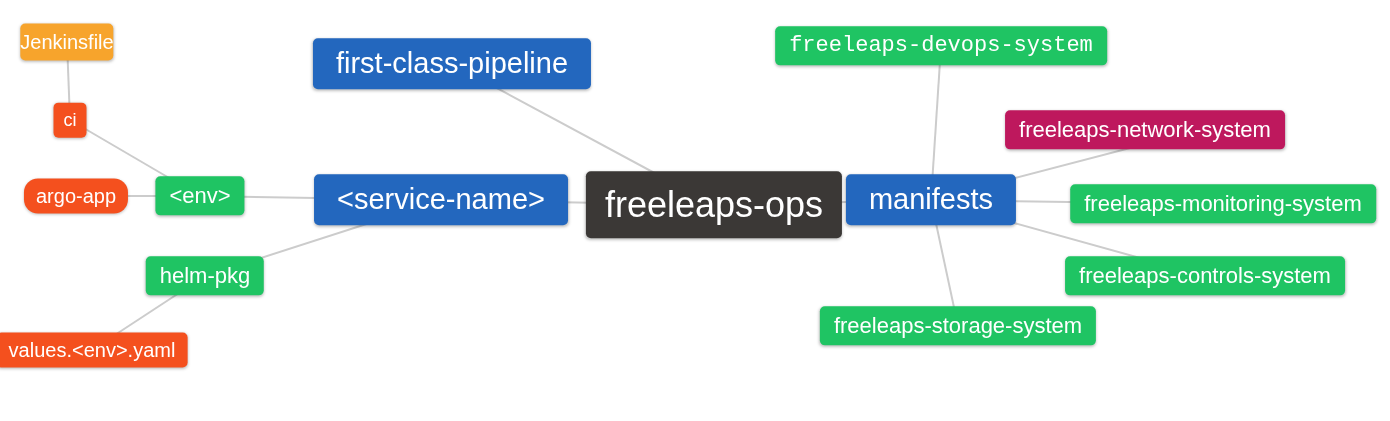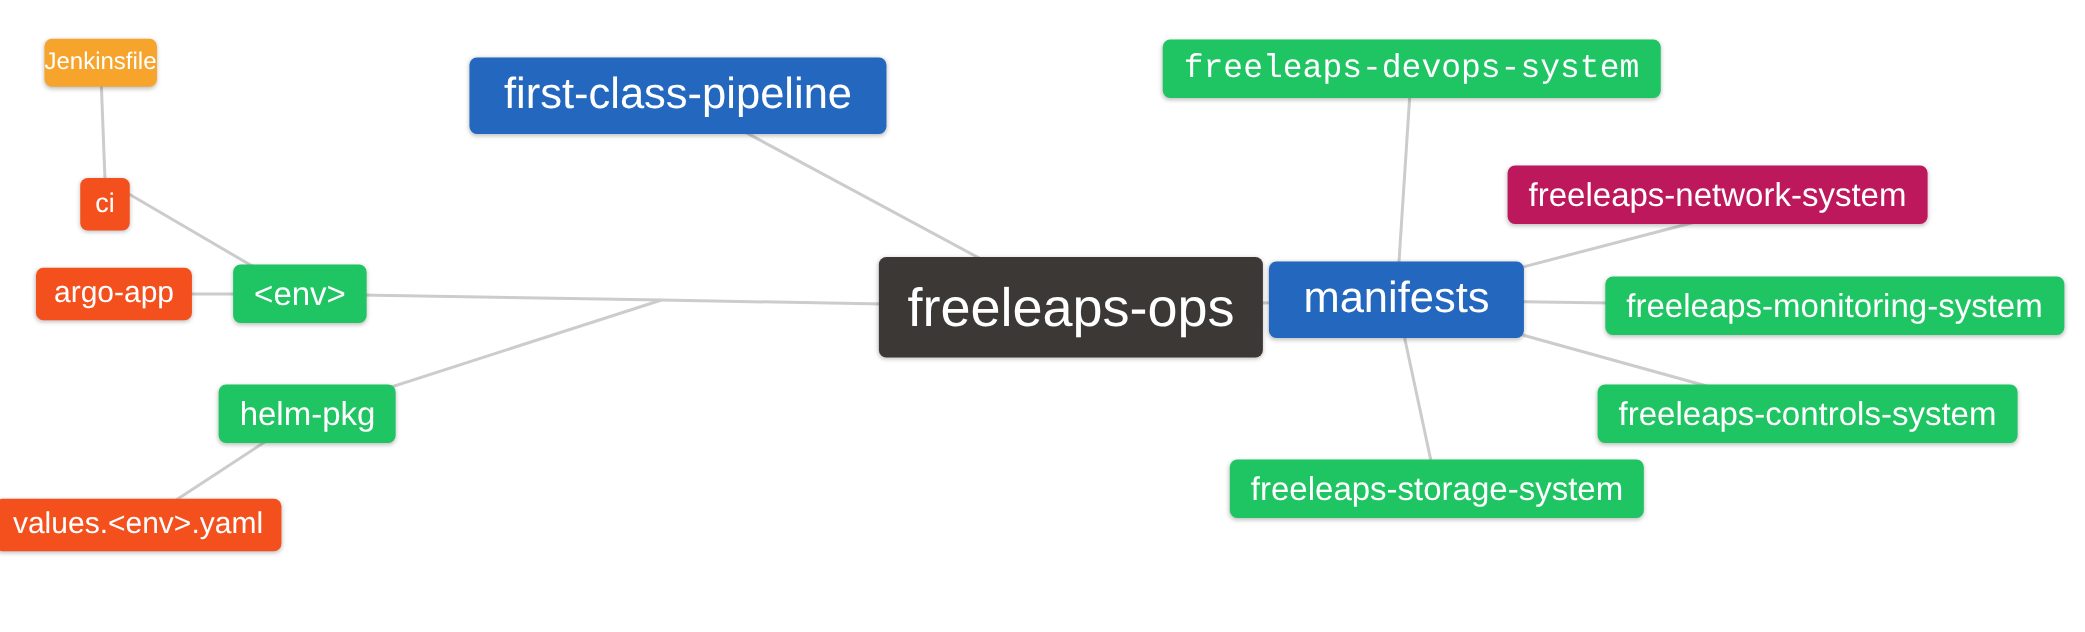--- a/index.html
+++ b/index.html
@@ -27,21 +27,21 @@
     z-index: 1;
     color: #ffffff;
     border-radius: 5px;
     white-space: nowrap;
     text-align: center;
     box-shadow: 0 1px 3px rgba(0,0,0,0.25);
     cursor: pointer;
     line-height: 1.15;
     user-select: none;
   }
-  .size-xs  { font-size: 16px; padding: 7px 0; }
+  .size-xs  { font-size: 20px; padding: 7px 0; }
   .size-sm  { font-size: 18px; padding: 7px 10px; }
   .size-md  { font-size: 20px; padding: 6px 12px; }
   .size-lg  { font-size: 22px; padding: 7px 14px; }
   .size-xl  { font-size: 29px; padding: 9px 23px; }
   .size-xxl { font-size: 36px; padding: 13px 19px; }
 </style>
 </head>
 <body>
 
 <div class="canvas">
@@ -56,26 +56,27 @@
       <line x1="441" y1="200" x2="714" y2="205" stroke="#cccccc" stroke-width="2"></line>
       <line x1="714" y1="205" x2="931" y2="200" stroke="#cccccc" stroke-width="2"></line>
       <line x1="931" y1="200" x2="941" y2="46" stroke="#cccccc" stroke-width="2"></line>
       <line x1="931" y1="200" x2="1199" y2="130" stroke="#cccccc" stroke-width="2"></line>
       <line x1="931" y1="200" x2="1211" y2="204" stroke="#cccccc" stroke-width="2"></line>
       <line x1="931" y1="200" x2="1205" y2="276" stroke="#cccccc" stroke-width="2"></line>
       <line x1="931" y1="200" x2="958" y2="326" stroke="#cccccc" stroke-width="2"></line>
     </svg>
 
 <div class="node size-xs" style="left: 67px; top: 42px; background: rgb(247, 164, 44);">Jenkinsfile</div>
-    <div class="node size-sm" style="left: 70px; top: 136px; background: rgb(244, 80, 30);">ci</div>
-    <div class="node size-md" style="left: 76px; top: 196px; background: rgb(244, 80, 30);">argo-app</div>
+    <div class="node size-sm" style="left: 70px; top: 120px; background: rgb(244, 80, 30);">ci</div>
+    <div class="node size-md" style="left: 76px; top: 196px; background: rgb(244, 80, 30); border-radius: 14px;">argo-app</div>
     <div class="node size-lg" style="left: 205px; top: 276px; background: rgb(31, 196, 99);">helm-pkg</div>
     <div class="node size-lg" style="left: 200px; top: 196px; background: rgb(31, 196, 99);">&lt;env&gt;</div>
     <div class="node size-md" style="left: 92px; top: 350px; background: rgb(244, 80, 30);">values.&lt;env&gt;.yaml</div>
     <div class="node size-xl" style="left: 452px; top: 64px; background: rgb(35, 103, 190);">first-class-pipeline</div>
+    <div class="node size-xl" style="left: 441px; top: 200px; background: rgb(35, 103, 190);">&lt;service-name&gt;</div>
     <div class="node size-xxl" style="left: 714px; top: 205px; background: rgb(59, 56, 54);">freeleaps-ops</div>
     <div class="node size-xl" style="left: 931px; top: 200px; background: rgb(35, 103, 190);">manifests</div>
     <div class="node size-lg" style="left: 941px; top: 46px; background: rgb(31, 196, 99); font-family: Liberation Mono, monospace;">freeleaps-devops-system</div>
     <div class="node size-lg" style="left: 1145px; top: 130px; background: #be185d;">freeleaps-network-system</div>
     <div class="node size-lg" style="left: 1211px; top: 204px; background: rgb(31, 196, 99); margin-left: 12px;">freeleaps-monitoring-system</div>
     <div class="node size-lg" style="left: 1205px; top: 276px; background: rgb(31, 196, 99);">freeleaps-controls-system</div>
     <div class="node size-lg" style="left: 958px; top: 326px; background: rgb(31, 196, 99);">freeleaps-storage-system</div>
   </div>
 
 </body></html>

